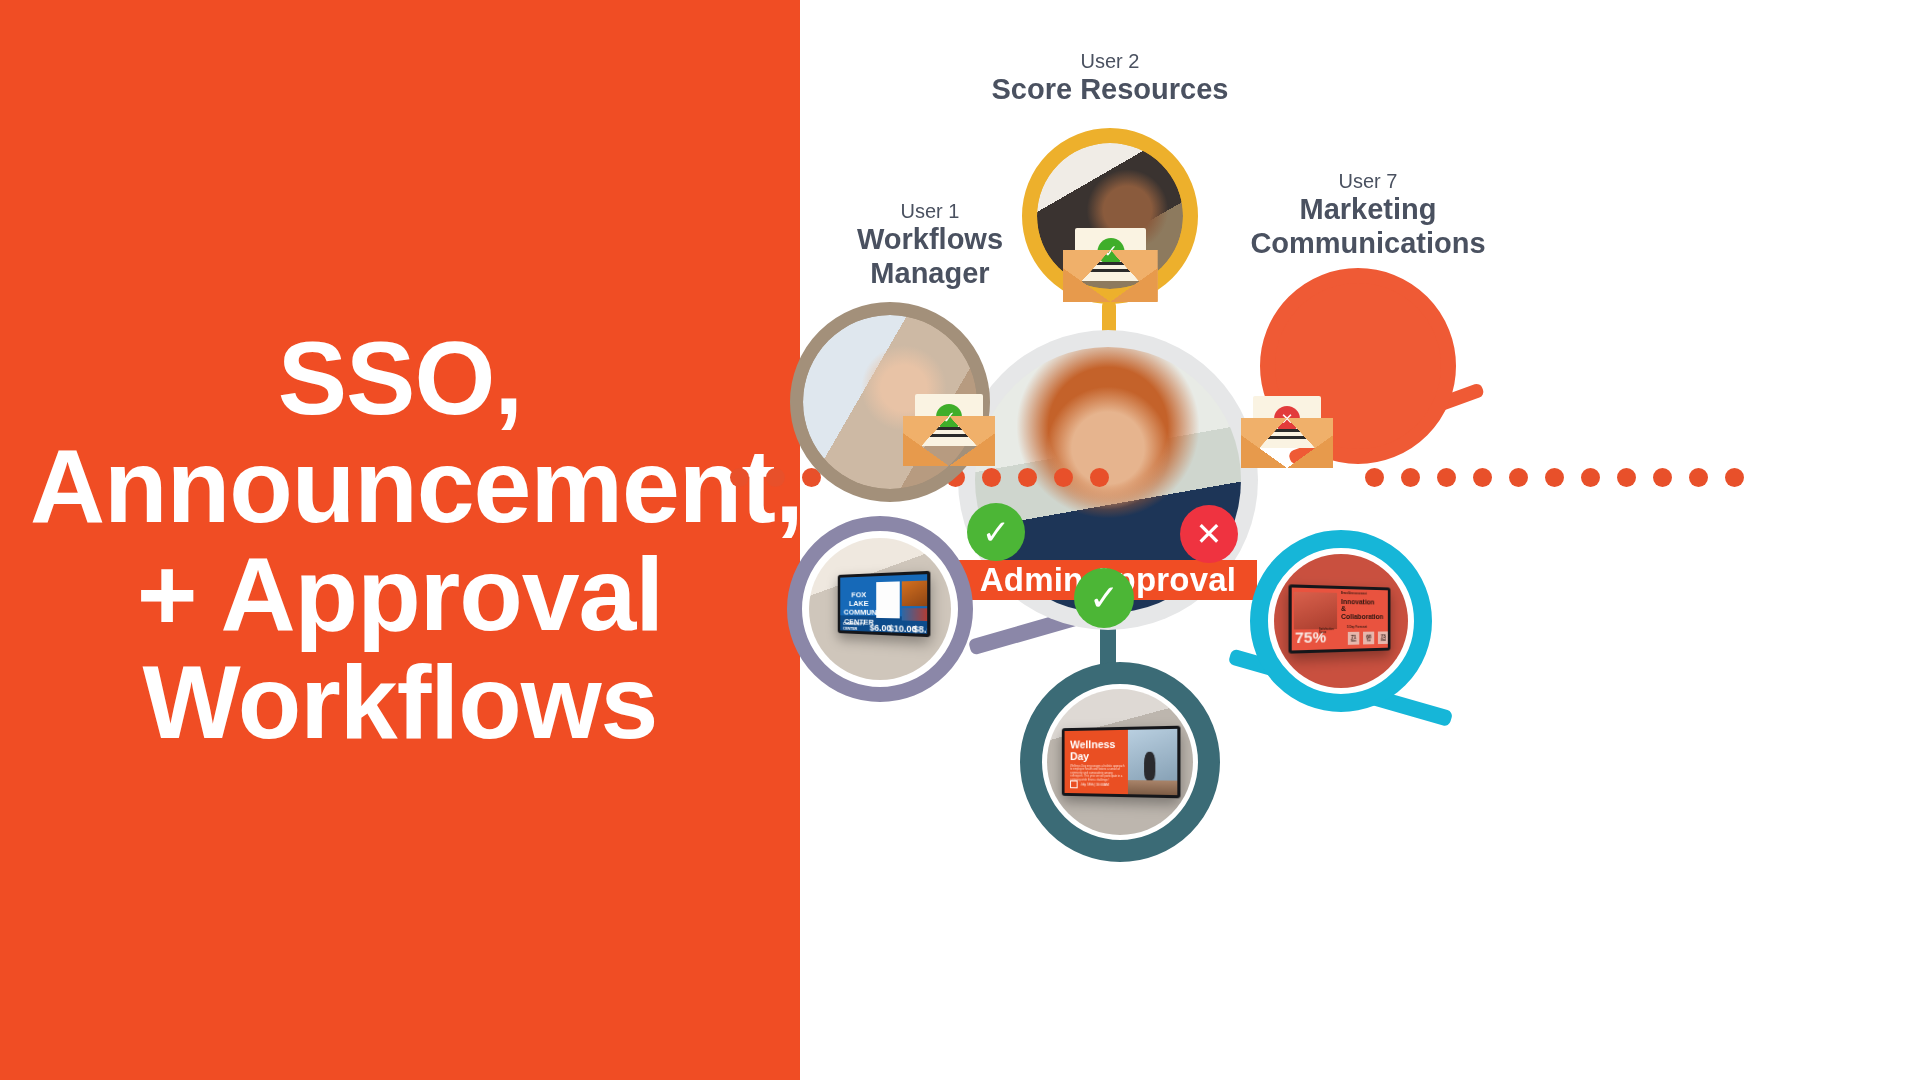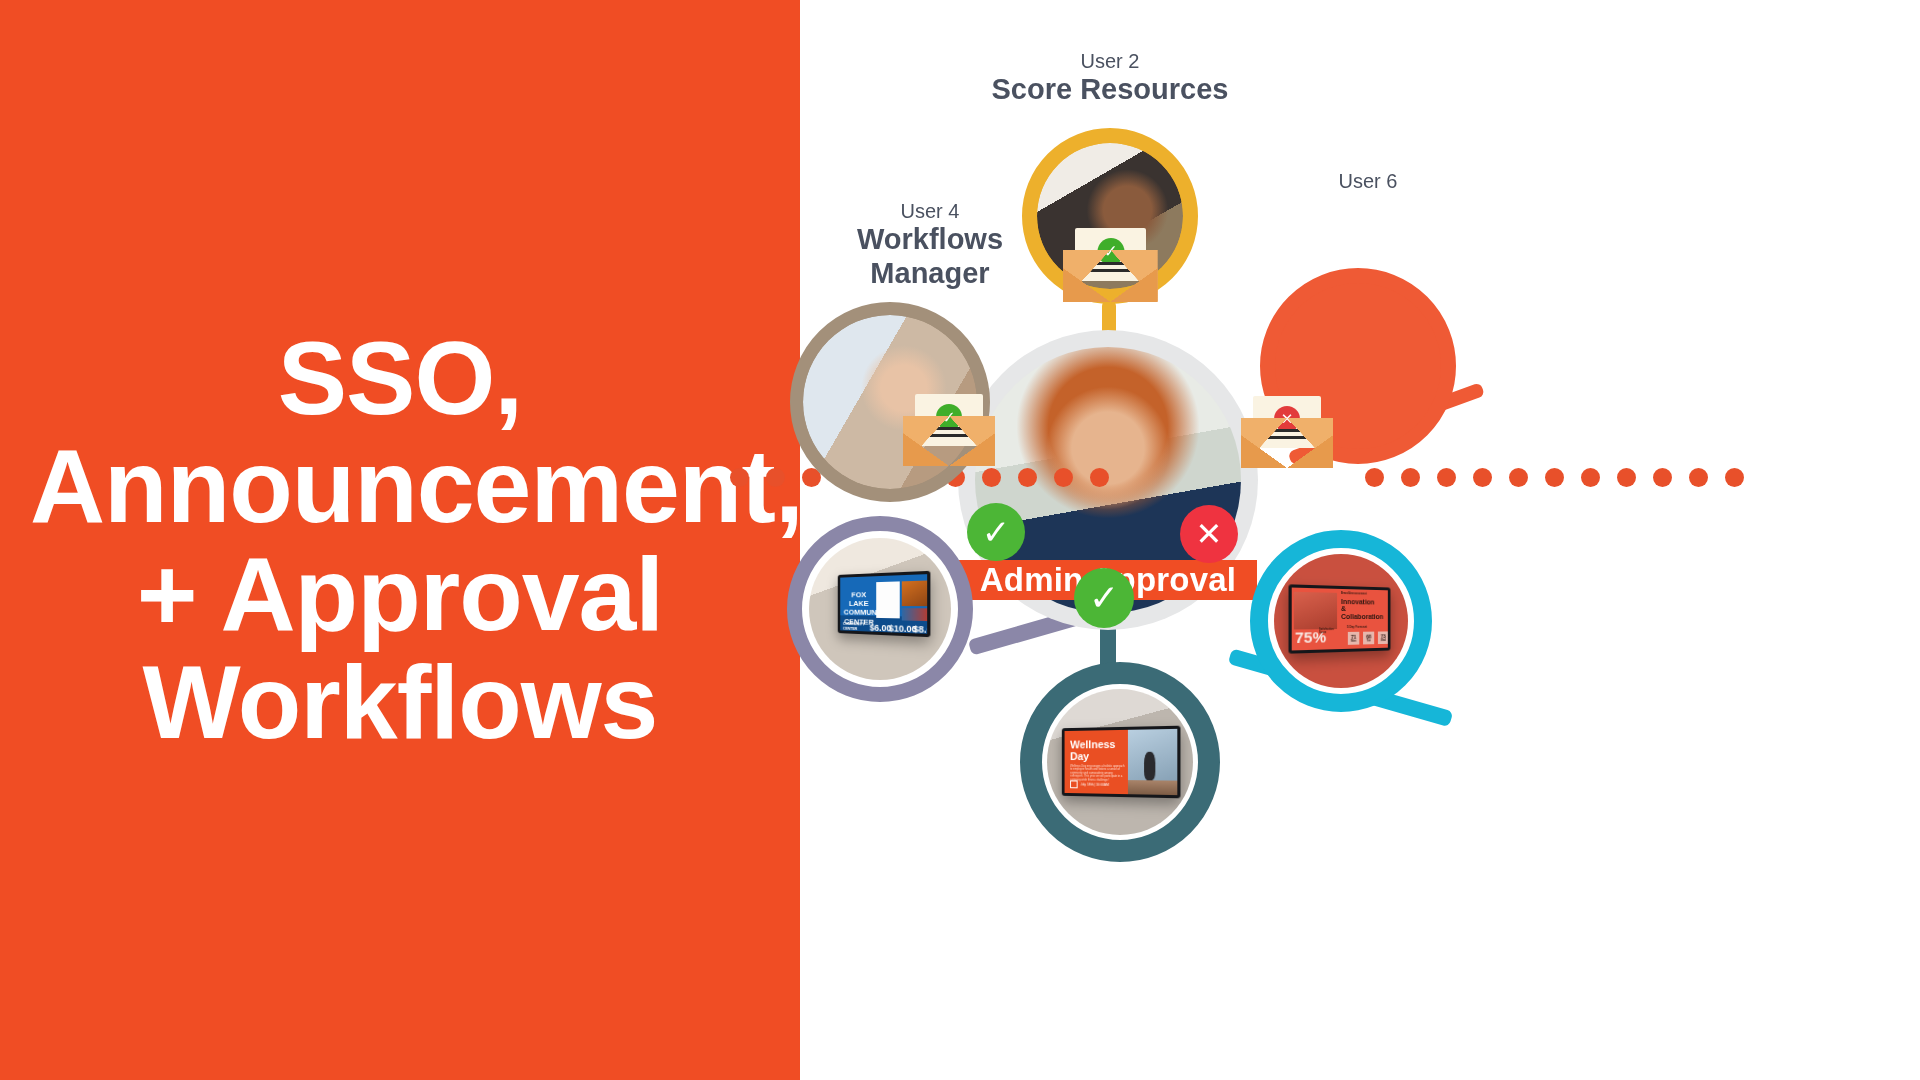--- a/index.html
+++ b/index.html
@@ -192,21 +192,21 @@
         <i></i>
         <i></i>
         <i></i>
     </div>
 
     <div class="banner" style="left:159px;top:560px;width:298px;height:40px;">
       <span>Admin Approval</span>
     </div>
 
     <div class="ulabel" style="left:-10px;top:200px;width:280px;">
-      <span class="u-top">User 4</span>
+      <span class="u-top">User 1</span>
       <span class="u-role">Workflows
 Manager</span>
     </div>
     <div class="avatar" style="left:-10px;top:302px;width:200px;height:200px;border:13px solid #a3907a;background:#a3907a;">
       <div class="photo ph-u1"></div>
     </div>
     <div class="envelope" style="left:103px;top:394px;width:92px;height:72px;">
       <div class="env-paper"></div>
       <div class="env-mark ok" style="width:26px;height:26px;font-size:16px;">✓</div>
       <div class="env-lines">
@@ -229,21 +229,23 @@
       <div class="env-mark ok" style="width:27px;height:27px;font-size:17px;">✓</div>
       <div class="env-lines">
           <b></b>
           <b></b>
         </div>
       <div class="env-tri"></div>
       <div class="env-front"></div>
     </div>
 
     <div class="ulabel" style="left:398px;top:170px;width:340px;">
-      <span class="u-top">User 6</span>
+      <span class="u-top">User 7</span>
+      <span class="u-role">Marketing
+Communications</span>
     </div>
     <div class="avatar" style="left:460px;top:268px;width:196px;height:196px;border:15px solid #ef5a35;background:#ef5a35;">
       <div class="photo ph-u3"></div>
     </div>
     <div class="envelope" style="left:441px;top:396px;width:92px;height:72px;">
       <div class="env-paper"></div>
       <div class="env-mark no" style="width:26px;height:26px;font-size:15px;">✕</div>
       <div class="env-lines">
           <b></b>
           <b></b>

